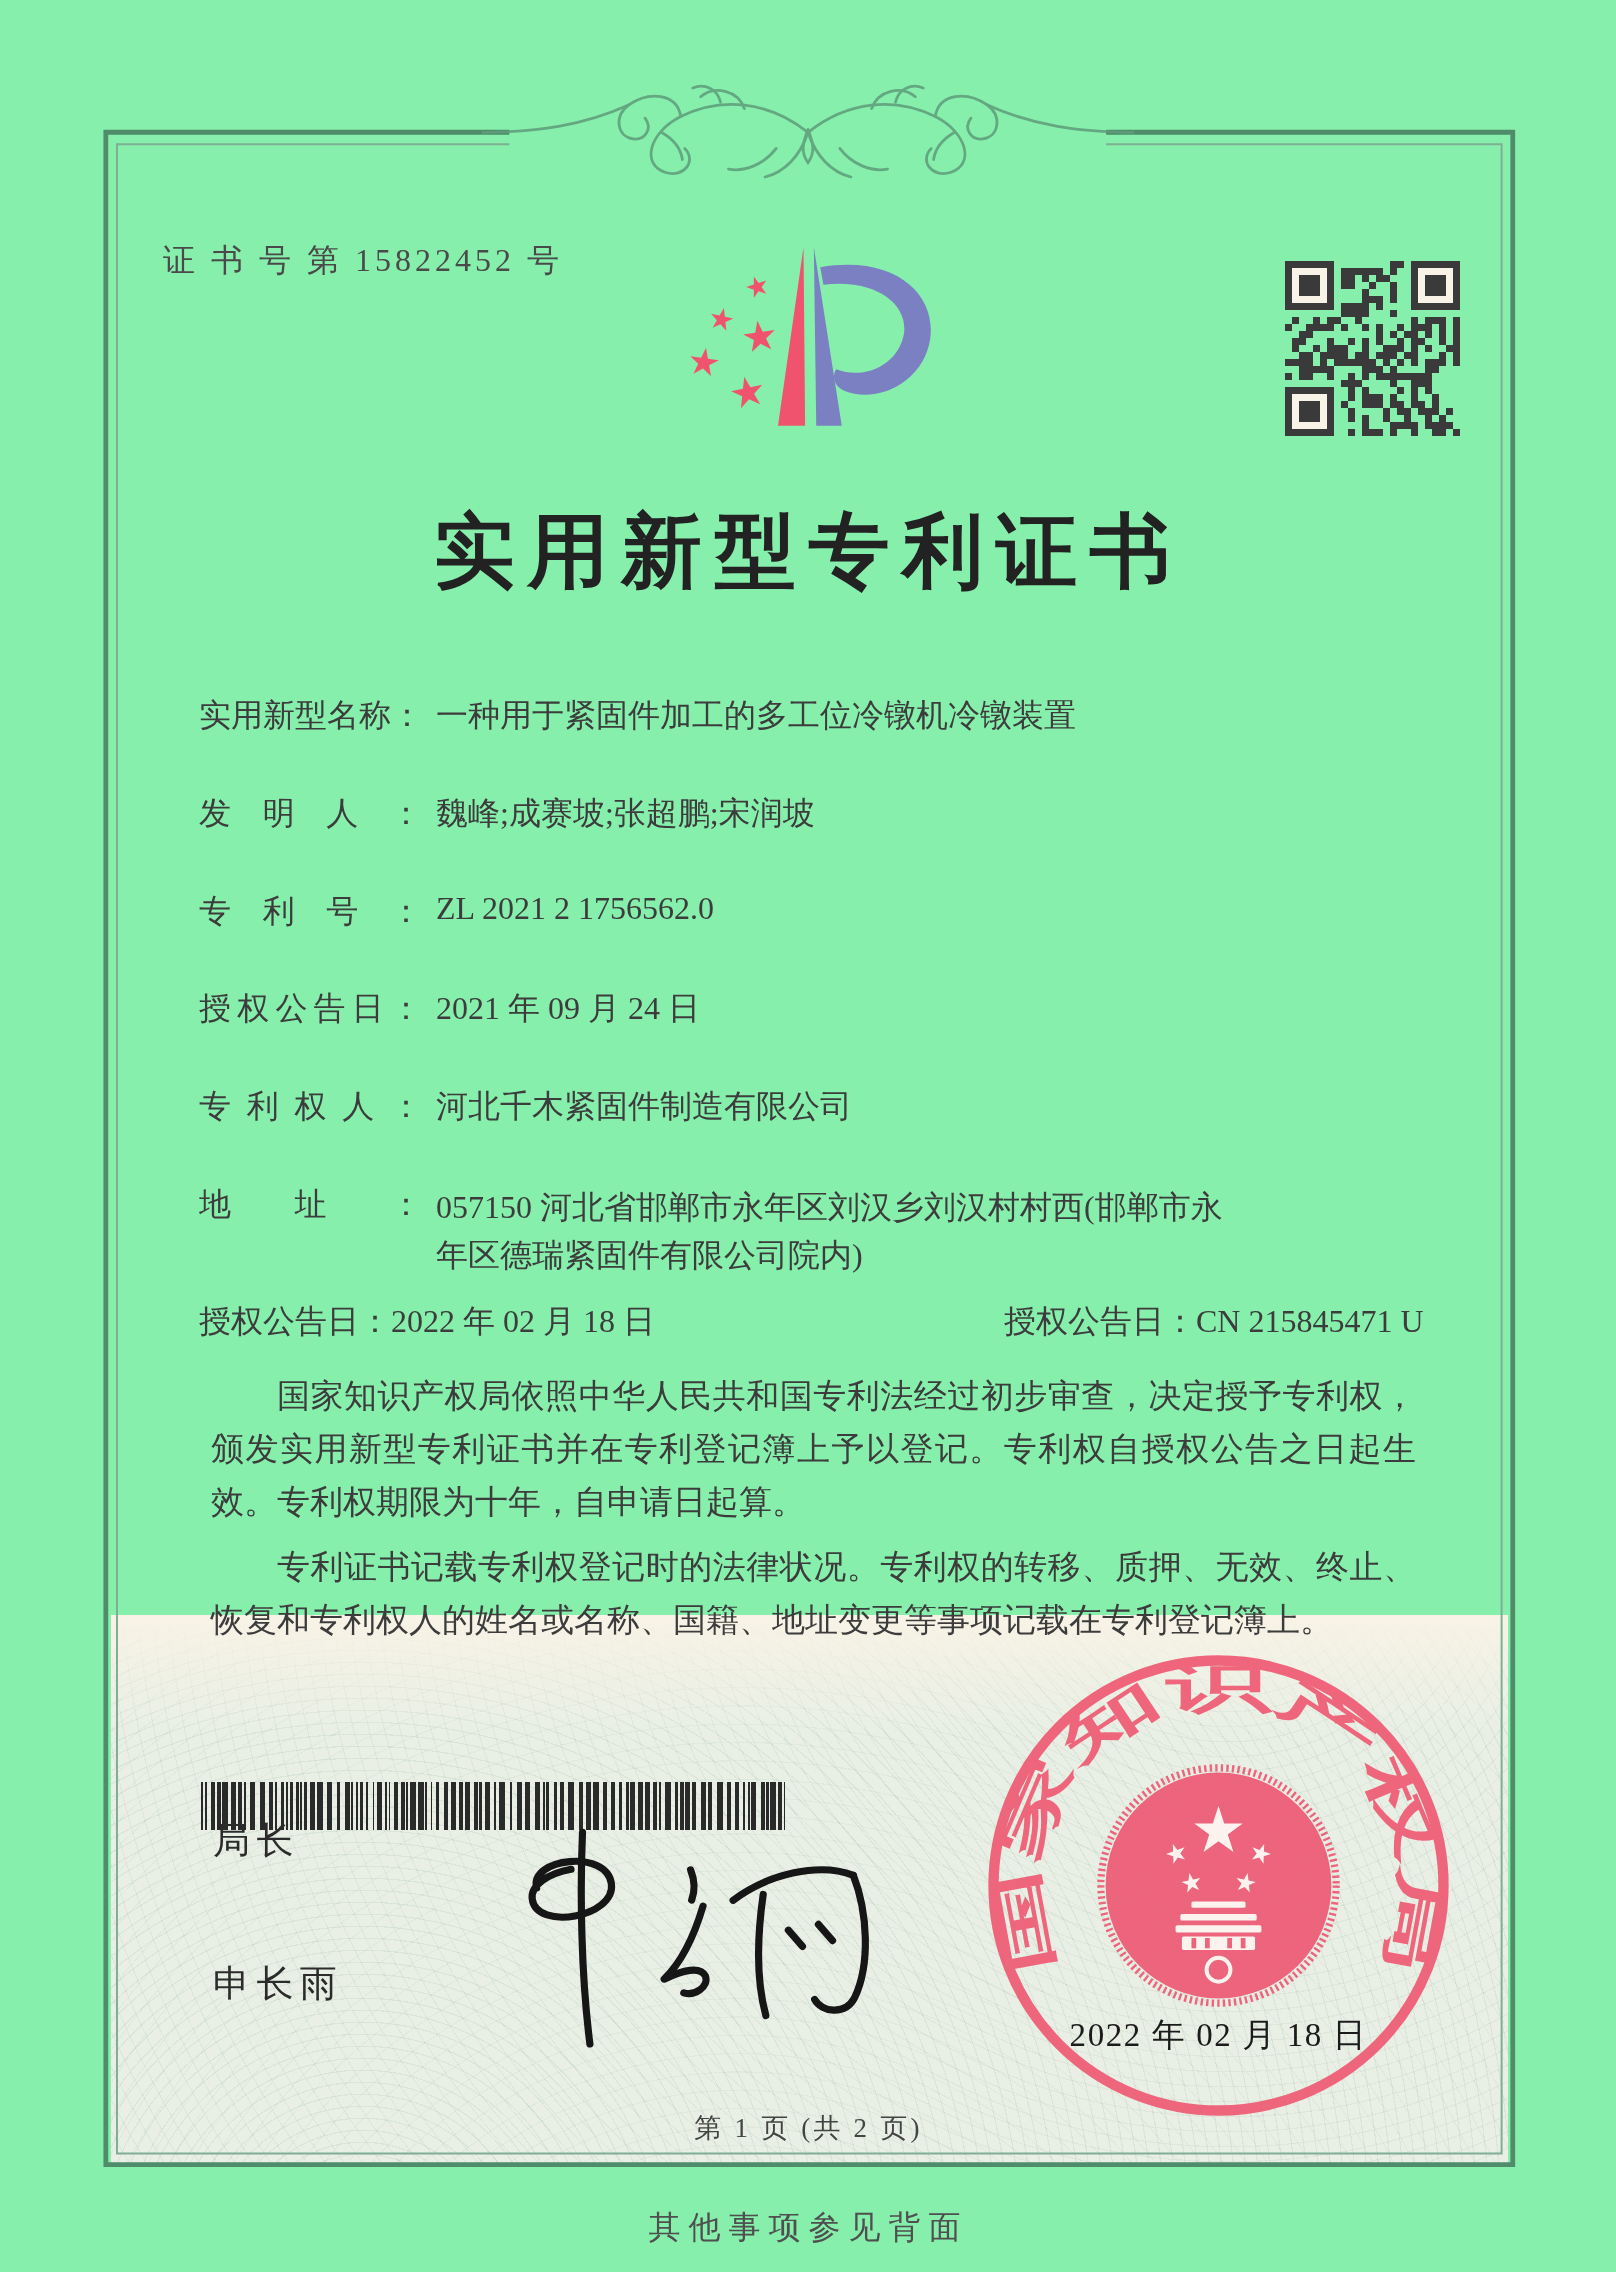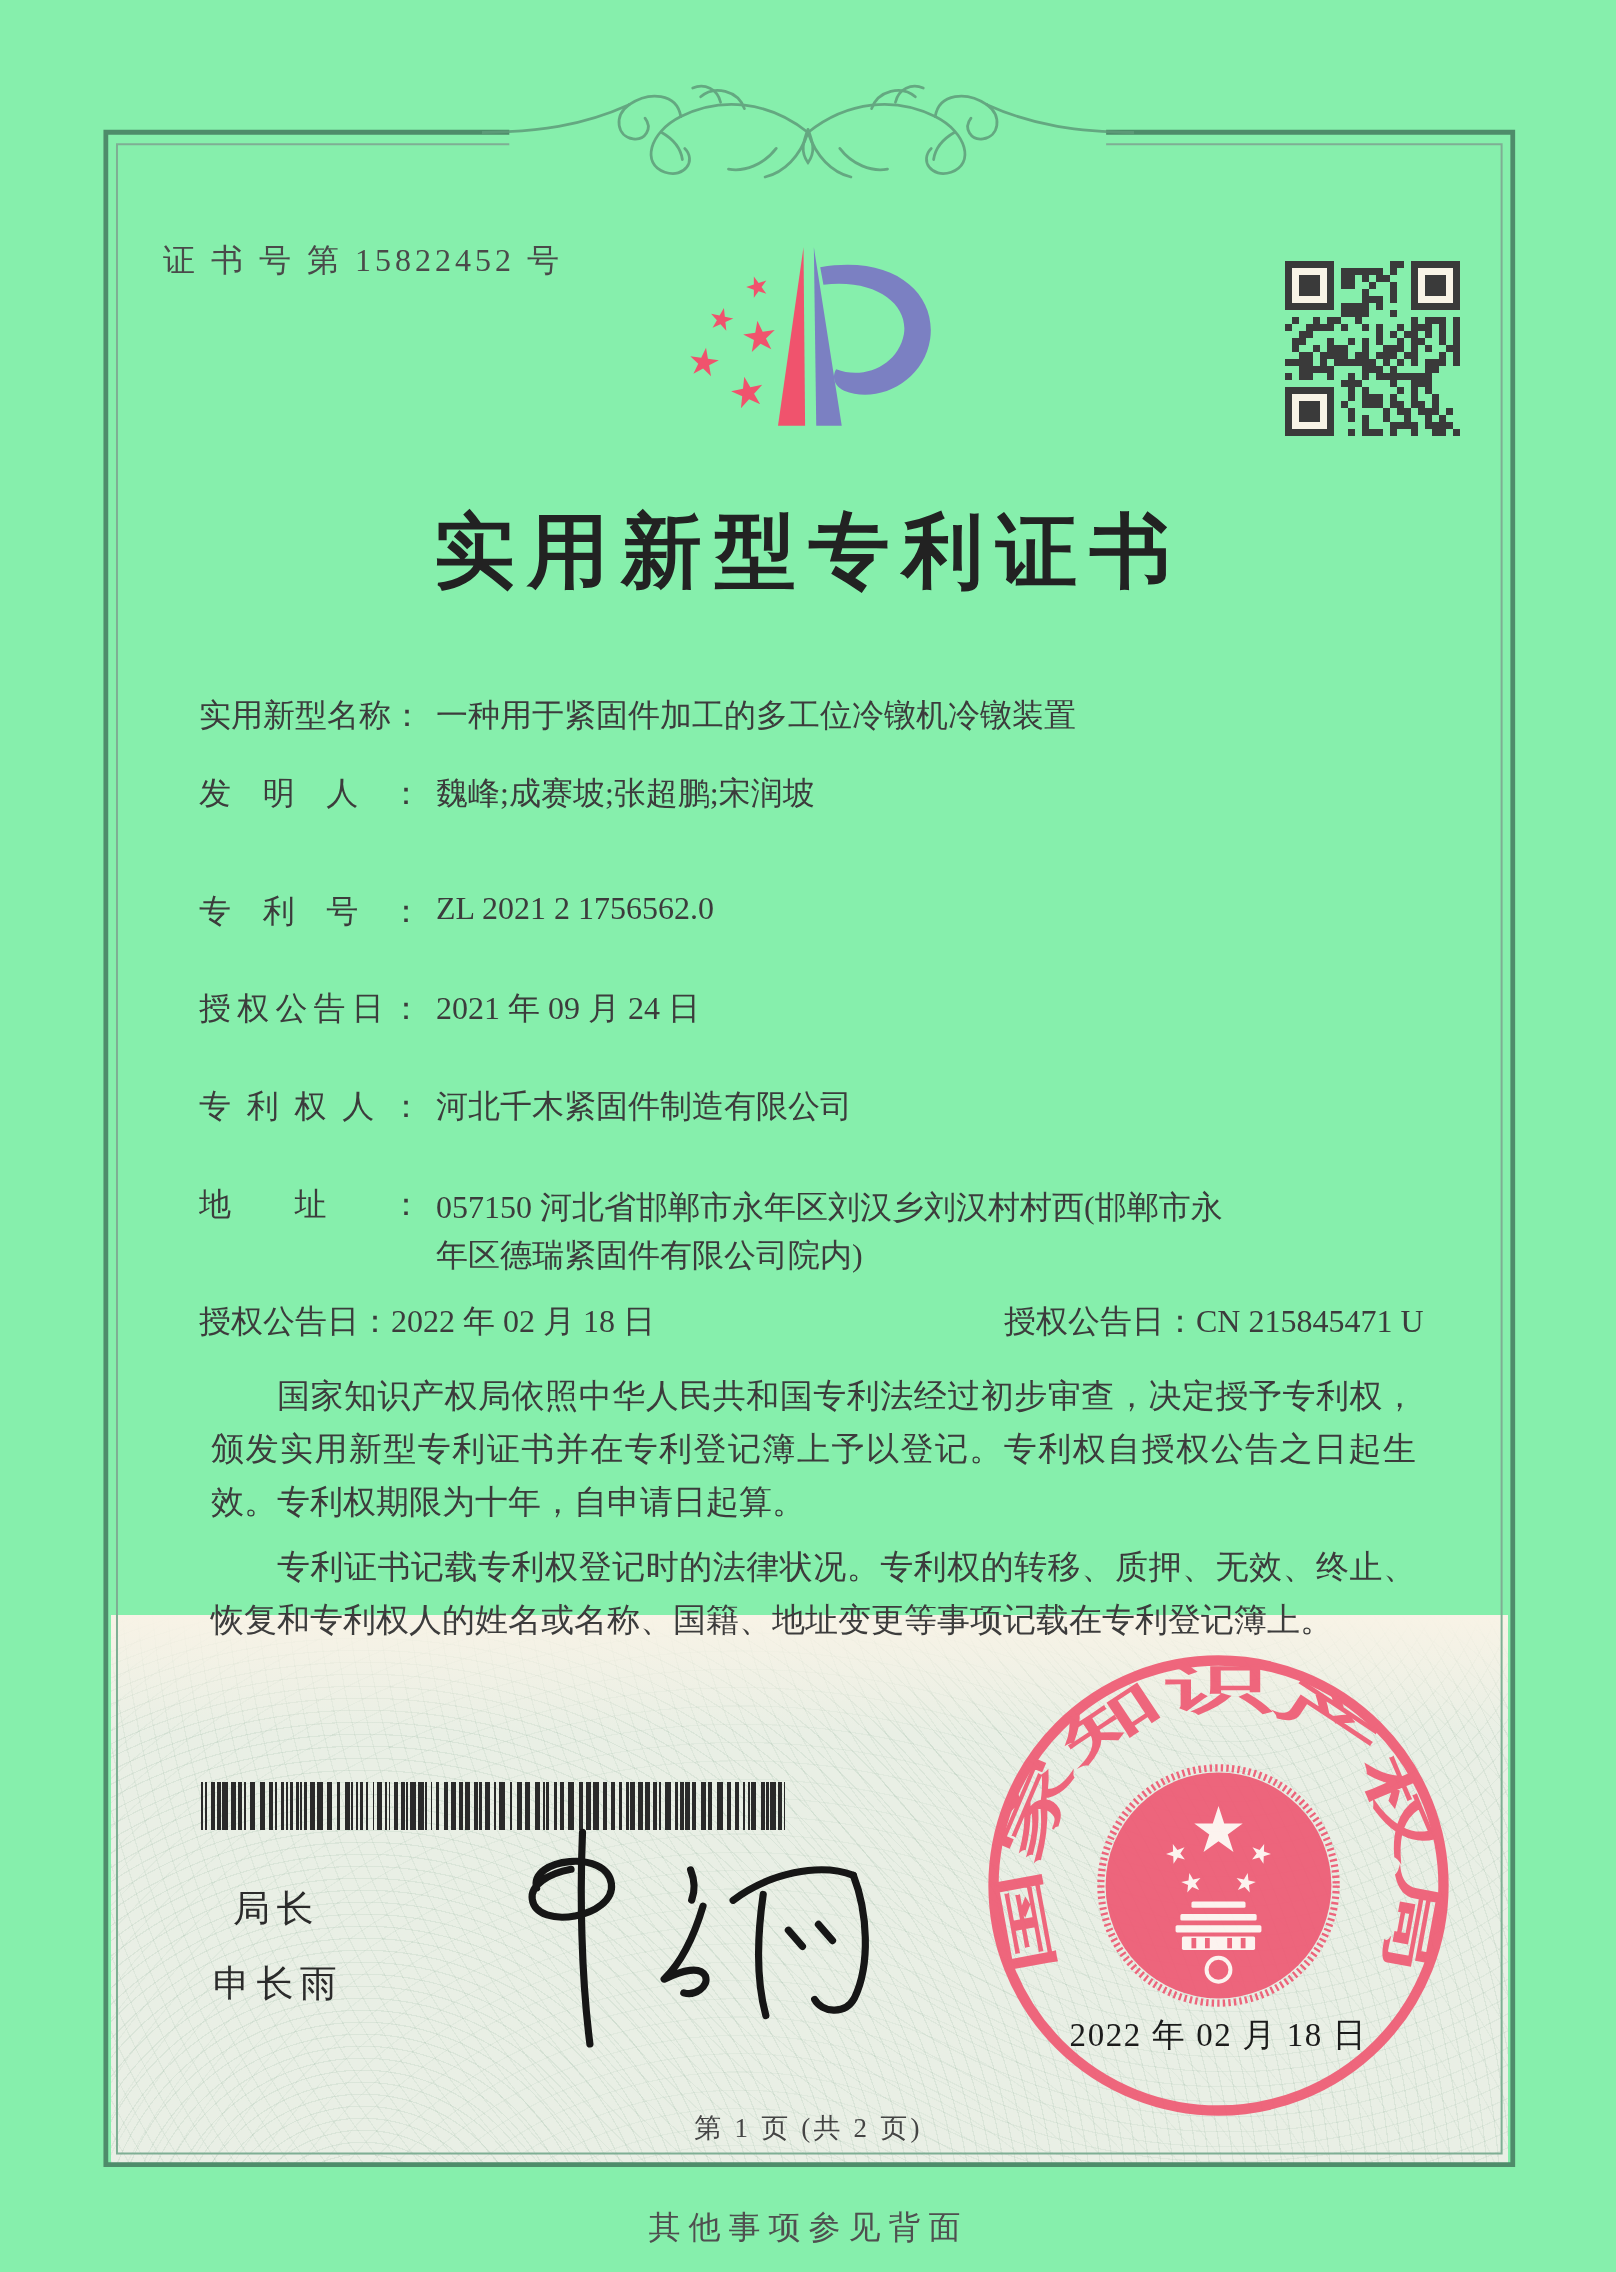--- a/index.html
+++ b/index.html
@@ -39,21 +39,21 @@
   .f-value{display:inline-block; margin-left:14px; vertical-align:top;}
   .f-value.wrap{white-space:normal; width:979px; line-height:48px;}
   .grant-right{position:absolute; left:805px; top:0; white-space:nowrap;}
   .paras{position:absolute; left:199px; top:1358px; width:1229px; font-size:33px; line-height:53px; text-align:justify;}
   .paras p{margin:12px; text-indent:2em;}
   .barcode{position:absolute; left:201px; top:1782px; width:598px; height:48px;}
   .signer-title,.signer-name{
     position:absolute; left:213px; font-size:37px; letter-spacing:6.4px; color:#2b2b2b;
     font-family:"Liberation Sans","DejaVu Sans",sans-serif;
   }
-  .signer-title{top:1884px;margin-left:20px;} .signer-name{top:1959px;}
+  .signer-title{top:1816px;} .signer-name{top:1959px;}
   .signature{position:absolute; left:454px; top:1813px; transform:rotate(-2deg); z-index:4;}
   .seal{position:absolute; left:980px; top:1647px; z-index:4; mix-blend-mode:multiply; opacity:.95;}
   .seal-date{
     position:absolute; left:980px; top:2013px; width:477px; text-align:center;
     font-size:33px; letter-spacing:1.6px; color:#1b1b1b; z-index:5; white-space:nowrap;
   }
   .page-no{position:absolute; left:0; top:2110px; width:100%; text-align:center; font-size:27px; letter-spacing:3.2px; color:#444;}
   .back-note{position:absolute; left:0; top:2206px; width:100%; text-align:center; font-size:32px; letter-spacing:8px; color:#4f4f4f;}
 </style>
 </head>
@@ -347,21 +347,21 @@
             <rect x="1" y="1" width="5" height="5" fill="#f8f3e6"></rect>
             <rect x="2" y="2" width="3" height="3" fill="#3a3a3a"></rect>
           </g>
         </svg></div>
 
     <div class="title">实用新型专利证书</div>
 
     <div class="field" style="top:694px">
       <span class="f-label">实用新型名称：</span><span class="f-value">一种用于紧固件加工的多工位冷镦机冷镦装置</span>
     </div>
-    <div class="field" style="top:772px">
+    <div class="field" style="top:792px">
       <span class="f-label">发明人：</span><span class="f-value">魏峰;成赛坡;张超鹏;宋润坡</span>
     </div>
     <div class="field" style="top:890px">
       <span class="f-label">专利号：</span><span class="f-value">ZL 2021 2 1756562.0</span>
     </div>
     <div class="field" style="top:987px">
       <span class="f-label">授权公告日：</span><span class="f-value">2021 年 09 月 24 日</span>
     </div>
     <div class="field" style="top:1085px">
       <span class="f-label">专利权人：</span><span class="f-value">河北千木紧固件制造有限公司</span>

